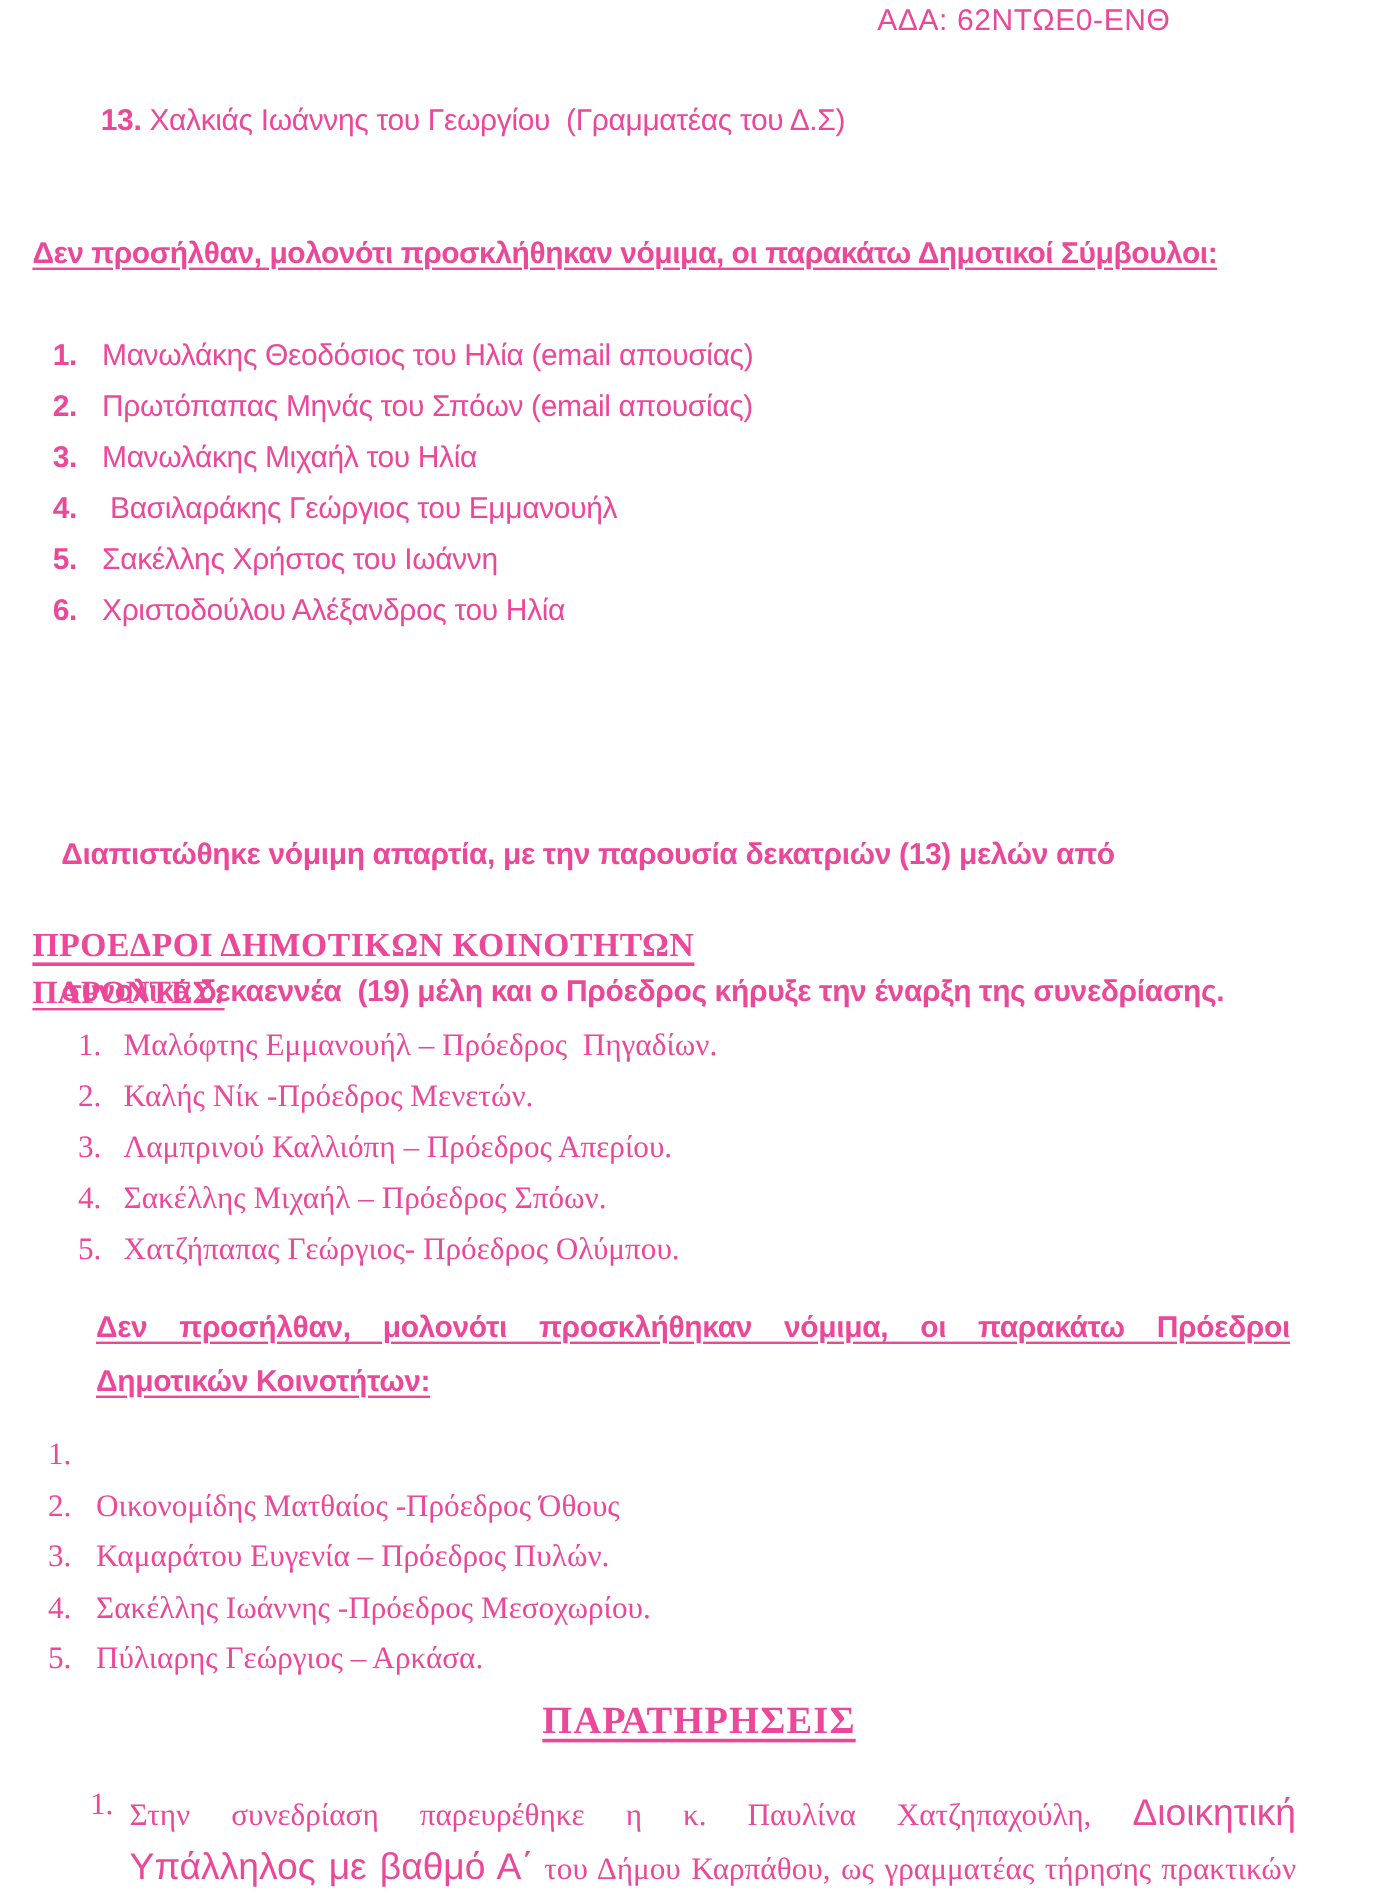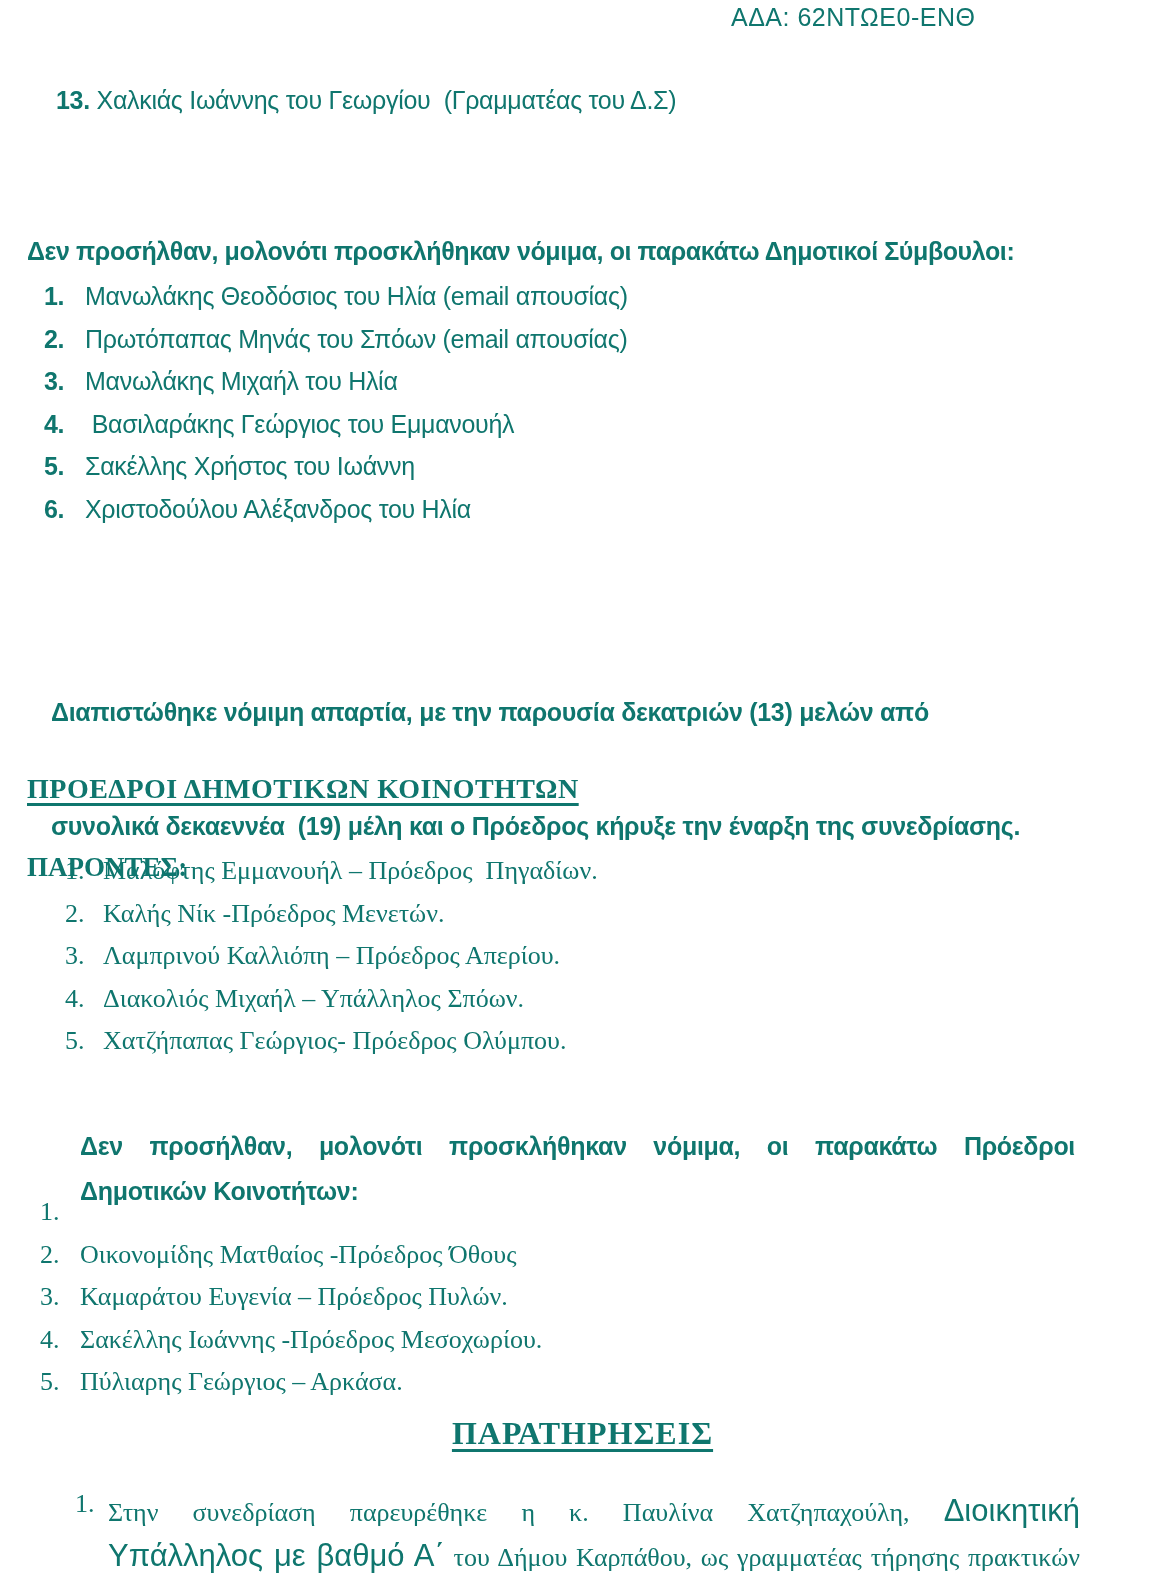--- a/index.html
+++ b/index.html
@@ -1,30 +1,30 @@
 <!DOCTYPE html>
 <html lang="el"><head>
 <meta charset="utf-8">
 <style>
   html,body { margin:0; padding:0; background:#fff; }
   .page {
     position:relative; width:1165px; height:1577px;
-    background:#ffffff; color:#0f766e; overflow:hidden;
+    background:#ffffff; color:#ec4899; overflow:hidden;
     font-family:"Liberation Sans", sans-serif;
   }
   .abs { position:absolute; }
   .sans  { font-family:"Liberation Sans", sans-serif; }
   .serif { font-family:"Liberation Serif", serif; }
   .b { font-weight:bold; }
-  .u2 { text-decoration-thickness:2px; text-underline-offset:4px;margin-top:40px; }
+  .u2 { text-decoration:underline; text-decoration-thickness:2px; text-underline-offset:4px; }
   .u3 { text-decoration:underline; text-decoration-thickness:3px; text-underline-offset:5px;margin-top:18px; }
 
   #ada { left:731px; top:3px; font-size:25px; letter-spacing:0.5px; }
 
-  #member13 { left:56px; top:86px; font-size:25px; letter-spacing:-0.3px; white-space:pre-wrap; }
+  #member13 { left:84px; top:86px; font-size:25px; letter-spacing:-0.3px; white-space:pre-wrap; }
 
   #h-absent-council {
     left:27px; top:197px; width:1062px;
     font-size:25px; font-weight:bold; letter-spacing:-0.4px;
   }
 
   .numlist { display:block; }
   .srow { display:flex; align-items:flex-start; }
   .srow .num { flex:0 0 auto; }
   .srow .txt { white-space:pre-wrap; }
@@ -120,21 +120,21 @@
     <div class="srow">
       <span class="num">2.</span>
       <span class="txt">Καλής Νίκ -Πρόεδρος Μενετών.</span>
     </div>
     <div class="srow">
       <span class="num">3.</span>
       <span class="txt">Λαμπρινού Καλλιόπη – Πρόεδρος Απερίου.</span>
     </div>
     <div class="srow">
       <span class="num">4.</span>
-      <span class="txt">Διακολιός Μιχαήλ – Υπάλληλος Σπόων.</span>
+      <span class="txt">Σακέλλης Μιχαήλ – Πρόεδρος Σπόων.</span>
     </div>
     <div class="srow">
       <span class="num">5.</span>
       <span class="txt">Χατζήπαπας Γεώργιος- Πρόεδρος Ολύμπου.</span>
     </div>
   </div>
 
   <div class="abs sans u2" id="p-absent-presidents">
     <div class="jline">Δεν προσήλθαν, μολονότι προσκλήθηκαν νόμιμα, οι παρακάτω Πρόεδροι</div>
     <div>Δημοτικών Κοινοτήτων:</div>

